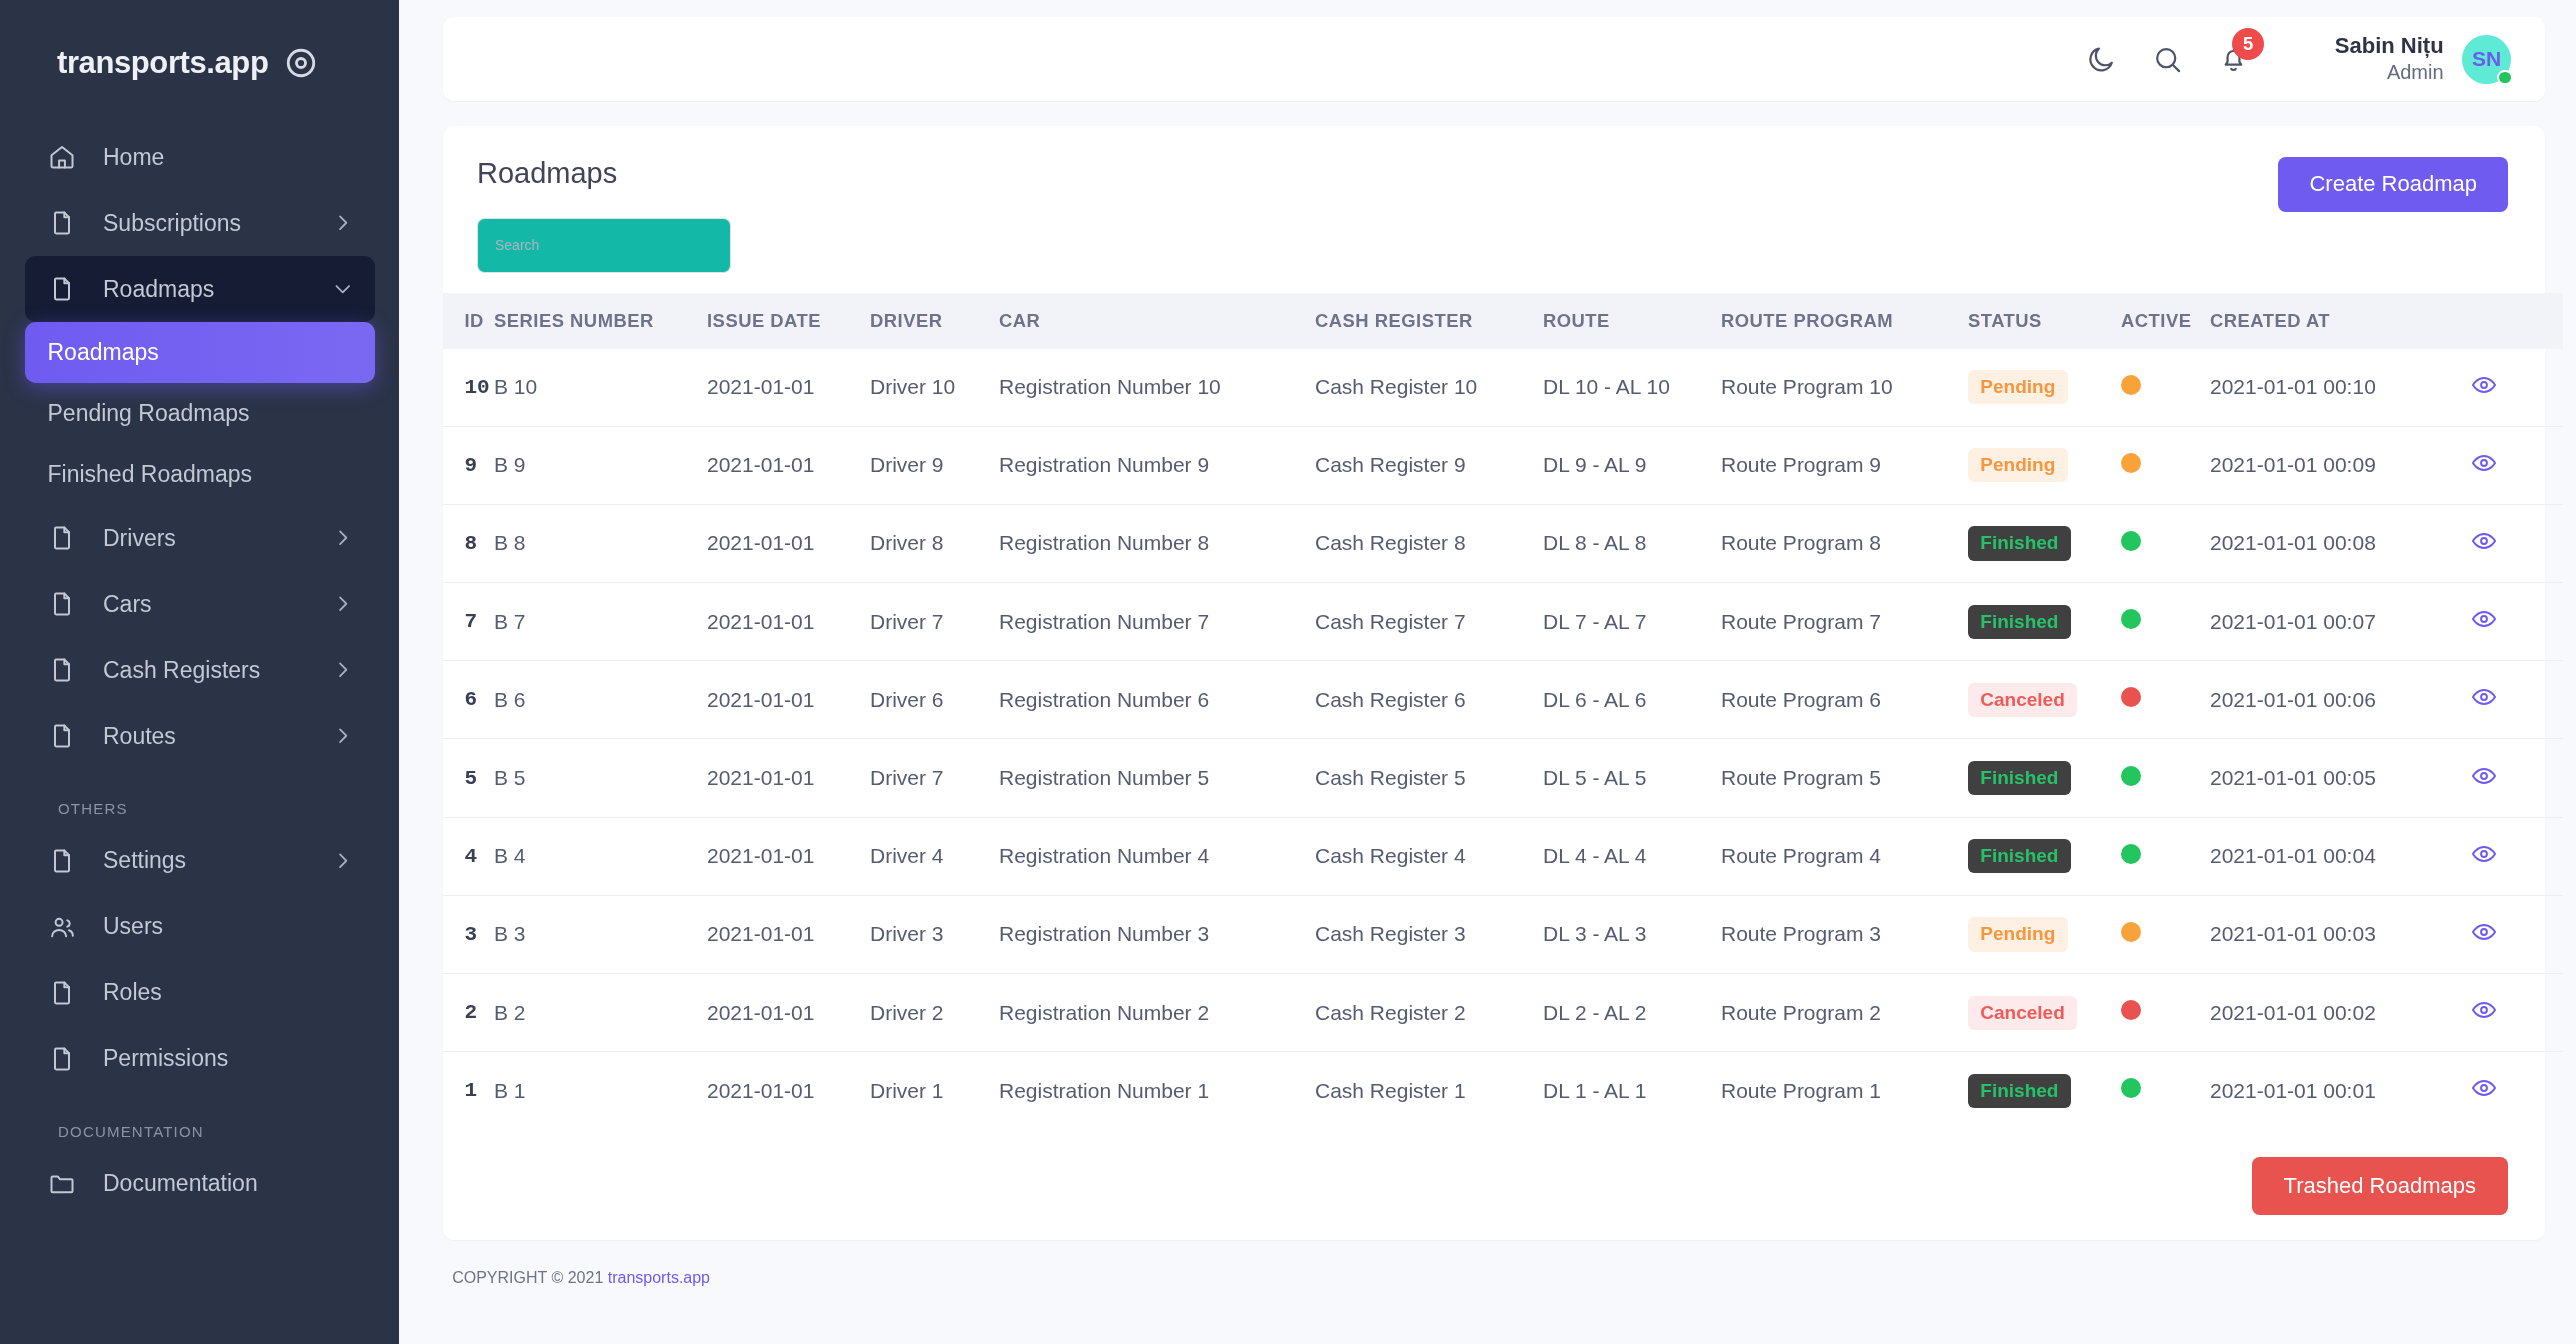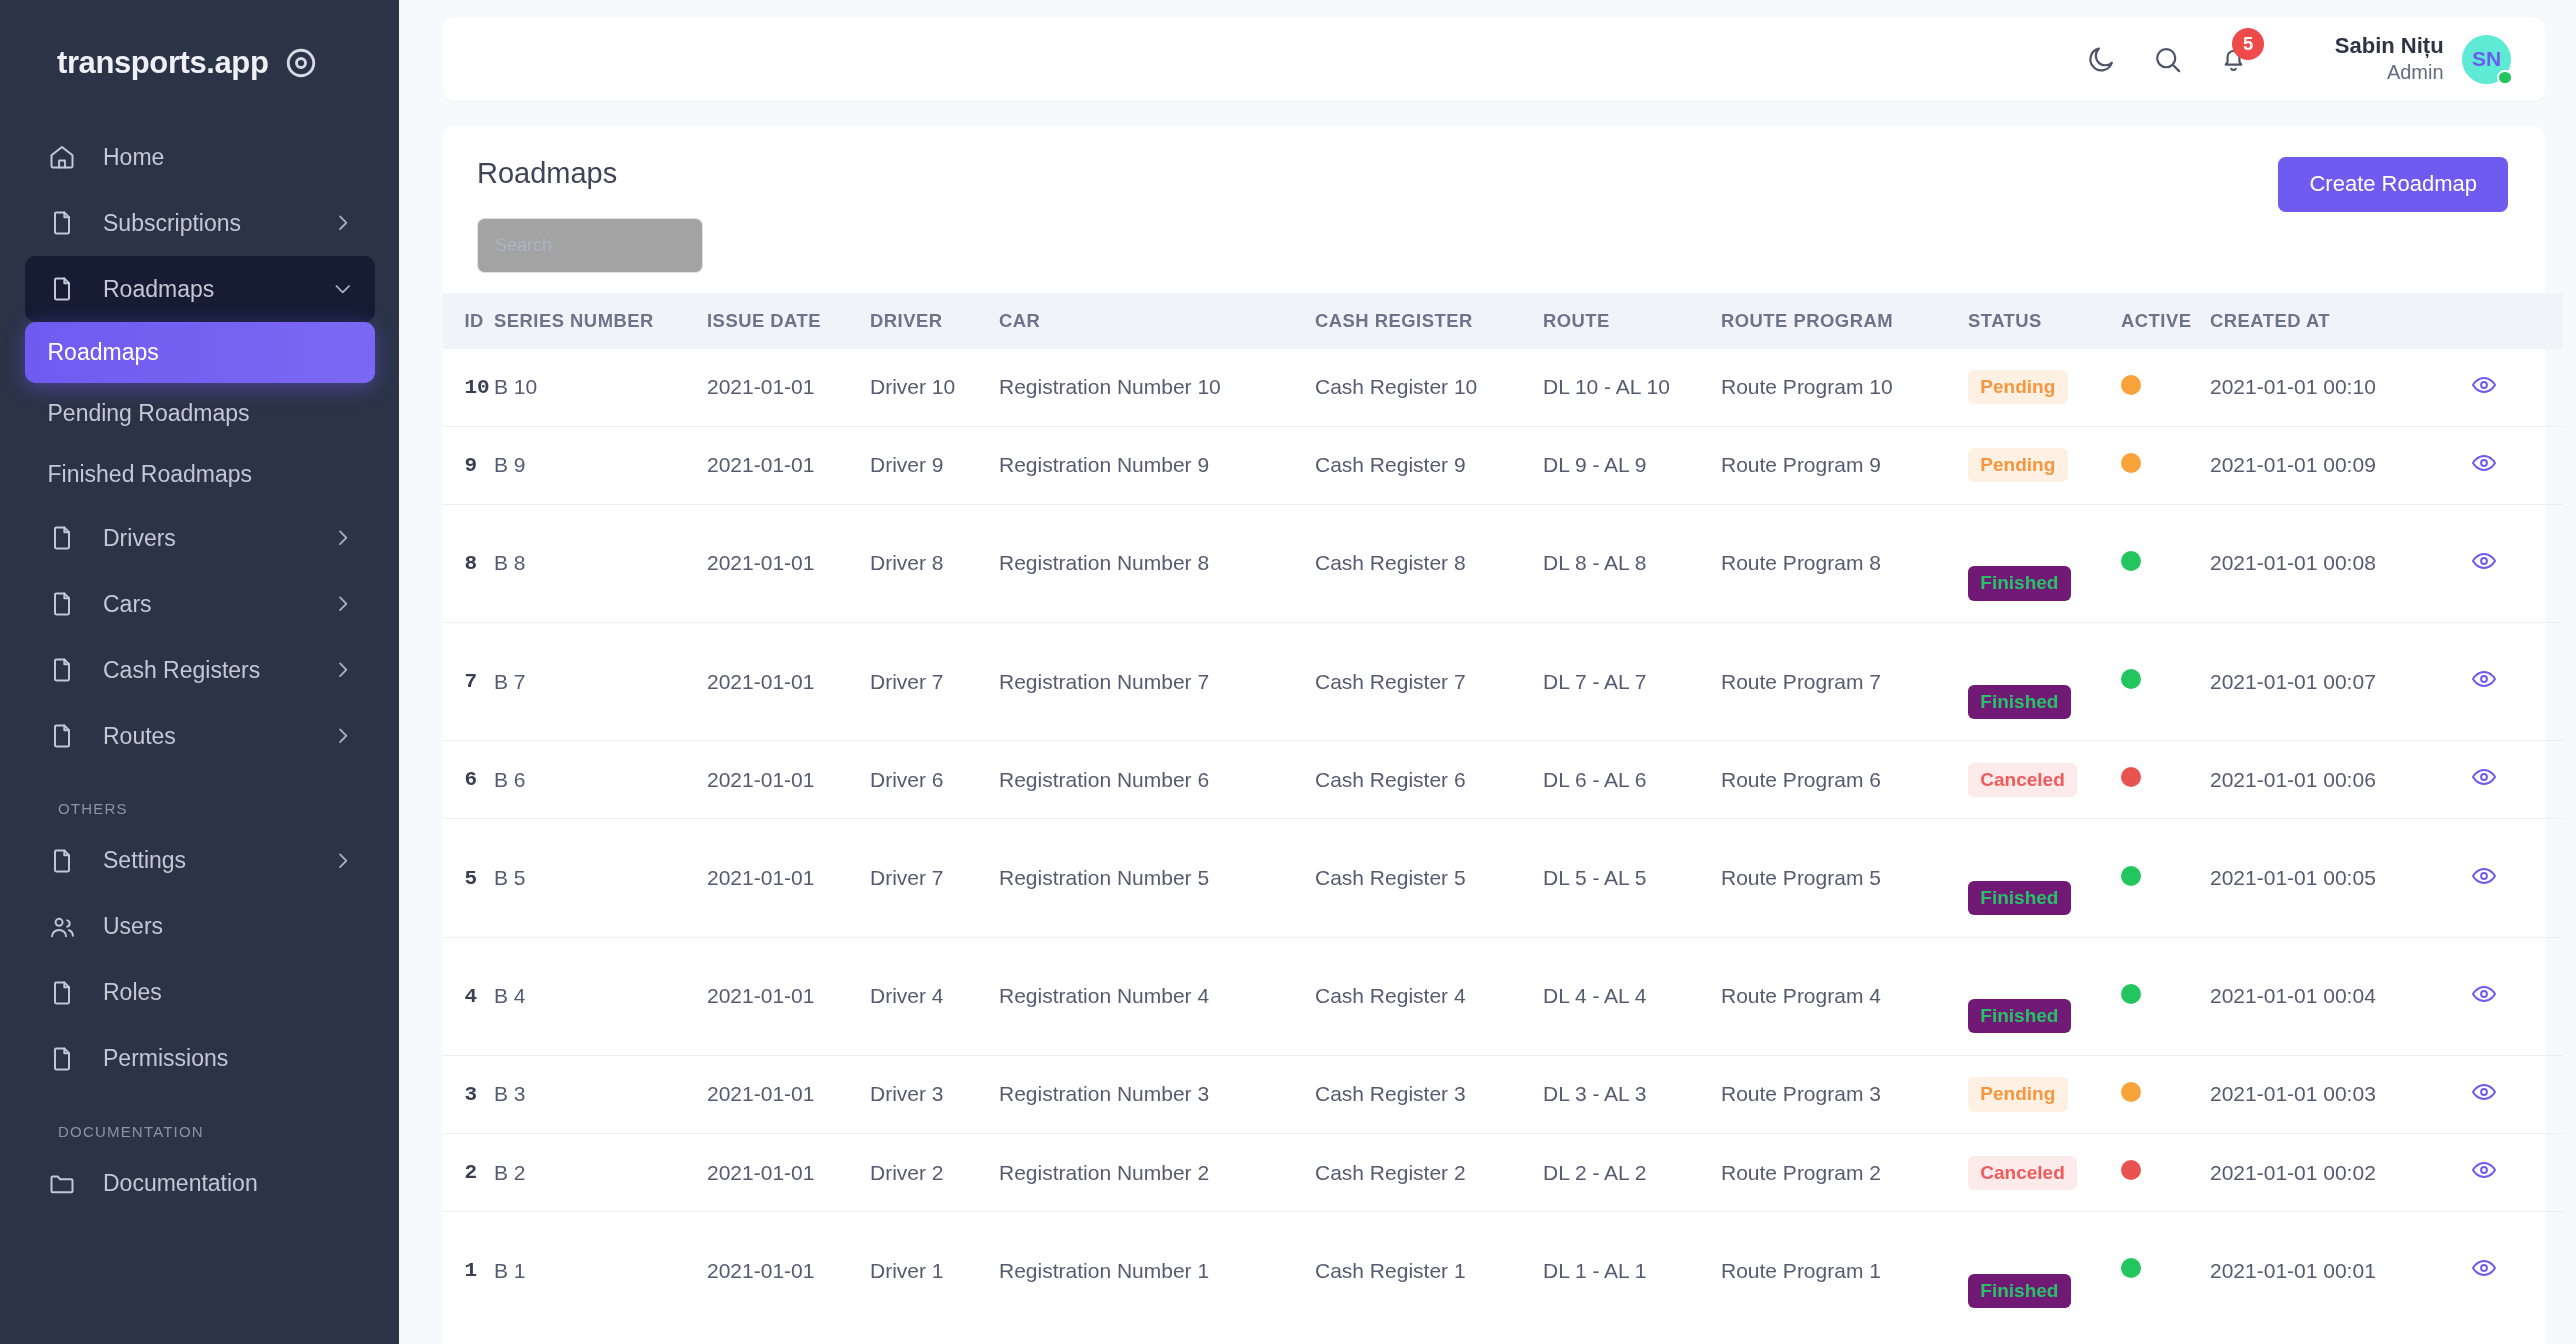--- a/index.html
+++ b/index.html
@@ -115,25 +115,25 @@
     padding-bottom: 18.4px;
     position: relative;
   }
   .card-head {
     padding: 31px 37px 0 34px;
     display: flex; justify-content: space-between; align-items: flex-start;
   }
   .page-title { font-size: 29px; color: #3f4458; font-weight: normal; }
   .search-input {
     margin-top: 28px;
-    width: 226px; height: 55px;
+    width: 254px; height: 55px;
     border: 0.8px solid #dfe2ea; border-radius: 7.7px;
-    padding: 0 17px; font-size: 18px; color: #3f4458;
+    padding: 0 17px; font-size: 14px; color: #3f4458;
     font-family: "Liberation Sans", sans-serif;
-    background: #a3a3a3; outline: none;
+    background: #14b8a6; outline: none;
   }
   .search-input::placeholder { color: #aeb3c2; }
   .btn-primary {
     background: #6f5bf0; color: #fff; border: none;
     border-radius: 7.7px; height: 55px; padding: 0 31px;
     font-size: 22px; font-family: "Liberation Sans", sans-serif;
     cursor: pointer; white-space: nowrap;
   }
   .btn-danger {
     background: #e8524f; color: #fff; border: none;
@@ -155,21 +155,21 @@
     padding: 21.5px 0; border-bottom: 0.8px solid #eceef4;
     white-space: nowrap;
   }
   tbody tr:last-child td { border-bottom: none; }
   td.c-id { padding-left: 21.5px; font-weight: bold; color: #3a4054; font-family: Liberation Mono, monospace; }
   .pill {
     display: inline-block; border-radius: 6.1px;
     padding: 6.1px 12.3px; font-size: 19px; font-weight: bold;
   }
   .pill.pending  { background: #fef1e4; color: #f7963d; }
-  .pill.finished { background: #701a75; color: #25c268; margin-top: 40px; }
+  .pill.finished { background: #404040; color: #25c268; }
   .pill.canceled { background: #fdeaea; color: #ef5a5a; }
   .dot { display: inline-block; width: 20px; height: 20px; border-radius: 50%; }
   .dot.orange { background: #f7a33a; }
   .dot.green  { background: #22c55e; }
   .dot.red    { background: #e8524f; }
   .eye { display: inline-flex; }
 
   .card-footer { display: flex; justify-content: flex-end; padding: 28px 37px 6.1px 0; }
 
   .copyright {

